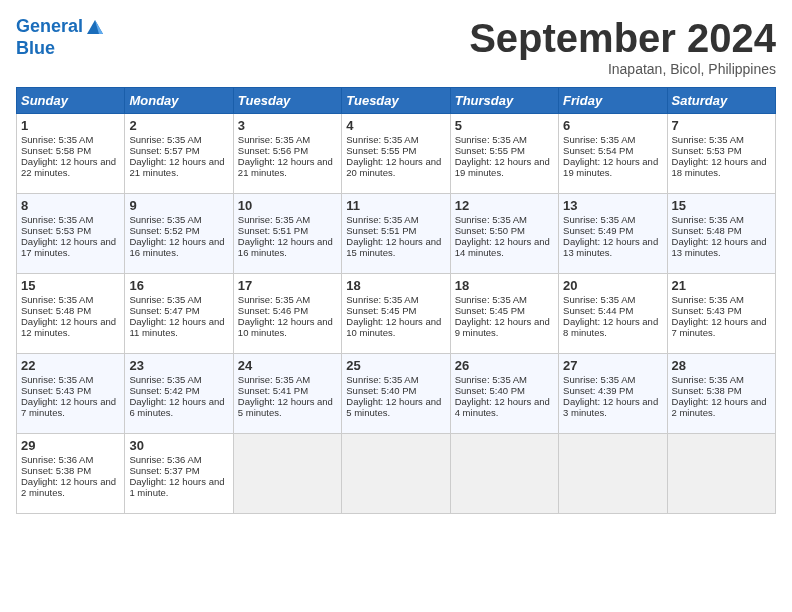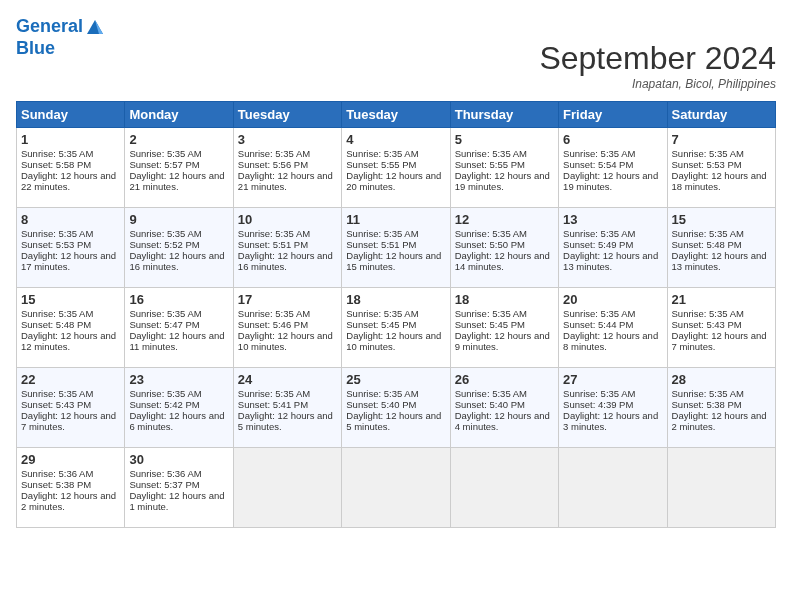--- a/index.html
+++ b/index.html
@@ -24,44 +24,43 @@
       margin-bottom: 10px;
     }
     .logo {
       display: flex;
       align-items: center;
     }
     .title-block {
       text-align: right;
     }
     .month-title {
-      font-size: 32px;
-      font-weight: normal;
+      font-size: 40px;
+      font-weight: bold;
       color: #333;
-      margin-top: 24px;
     }
     .location-title {
-      font-size: 12px;
+      font-size: 14px;
       color: #555;
-      font-style: italic;
     }
     .calendar {
       flex: 1;
       border-collapse: collapse;
       width: 100%;
       table-layout: fixed;
     }
     .calendar th {
       background: #2a6ebb;
       color: #fff;
       font-size: 13px;
       font-weight: bold;
       padding: 5px 4px;
       text-align: left;
       border: 1px solid #1a5eaa;
+      font-style: italic;
     }
     .calendar td {
       vertical-align: top;
       border: 1px solid #ccc;
       padding: 4px 4px;
       font-size: 9.5px;
       color: #333;
       background: #fff;
       height: 80px;
     }

